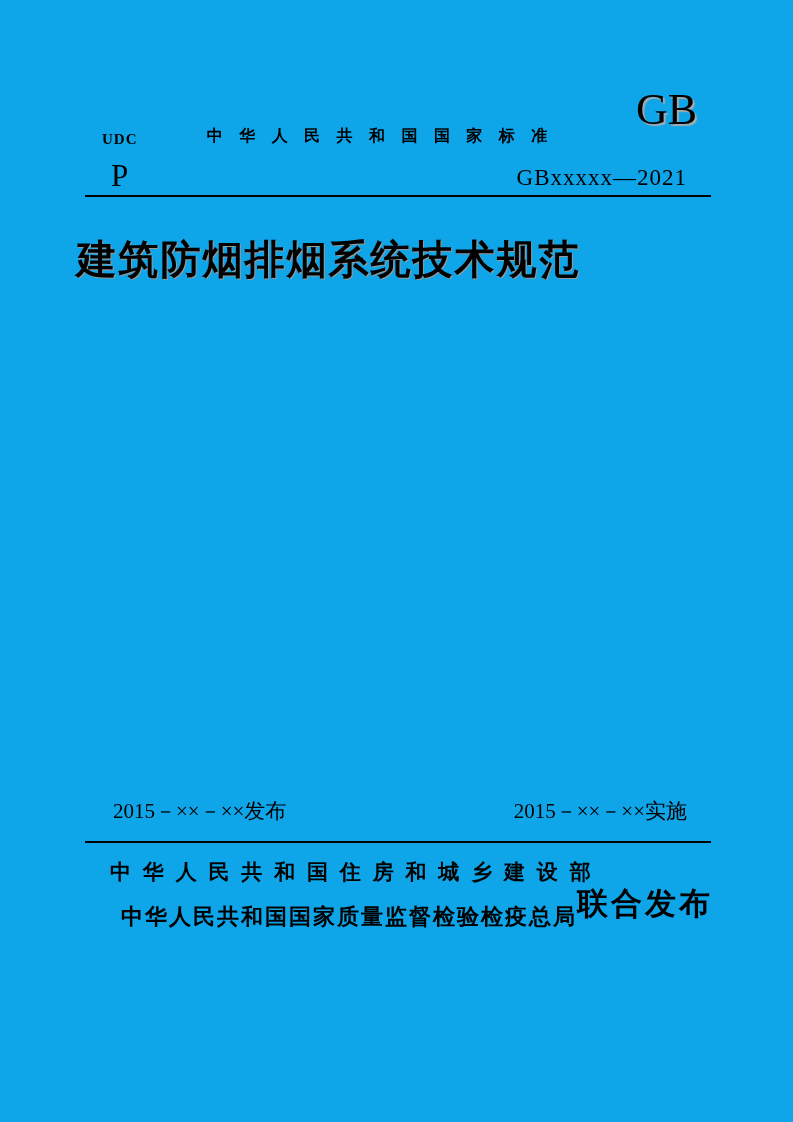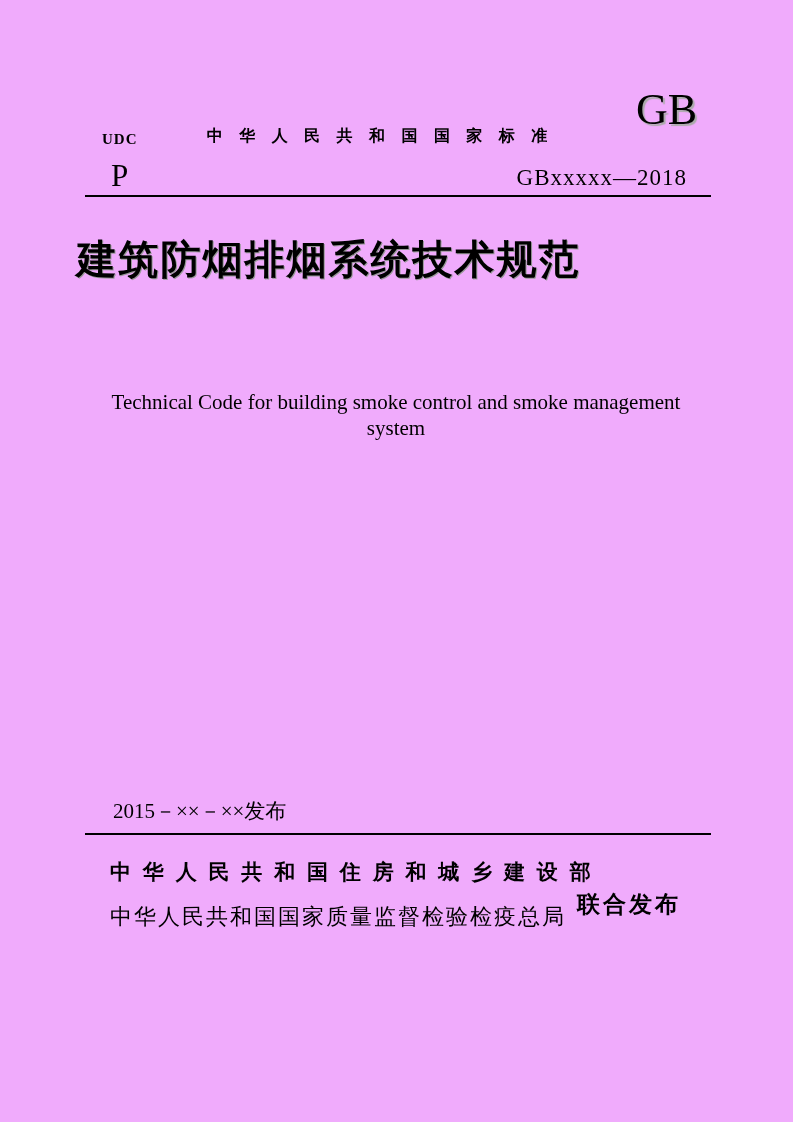--- a/index.html
+++ b/index.html
@@ -4,21 +4,21 @@
 <style>
   html, body {
     margin: 0;
     padding: 0;
     background: #ffffff;
   }
   .page {
     position: relative;
     width: 793px;
     height: 1122px;
-    background: #f0abfc;
+    background: #0ea5e9;
     overflow: hidden;
     color: #000000;
     font-family: "Liberation Serif", serif;
   }
 
   
   .udc {
     position: absolute;
     left: 102px;
     top: 131px;
@@ -99,21 +99,21 @@
 
   
   .date-band {
     position: absolute;
     left: 85px;
     top: 797px;
     width: 626px;
     display: flex;
     justify-content: space-between;
     align-items: baseline;
-    padding-bottom: 8px;
+    padding-bottom: 16px;
     border-bottom: 2px solid #000000;
     box-sizing: border-box;
     font-size: 21px;
   }
   .date-issue {
     margin-left: 28px;
     font-family: "Liberation Serif", serif;
   }
   .date-implement {
     margin-right: 24px;
@@ -121,67 +121,68 @@
   }
 
   
   .issuer-block {
     position: absolute;
     left: 85px;
     top: 858px;
     width: 626px;
     display: flex;
     align-items: center;
+    text-align: right;
   }
   .issuer-lines {
     width: 492px;
   }
   .issuer-line1 {
     font-family: "Liberation Sans", sans-serif;
     font-weight: bold;
     font-size: 21px;
     letter-spacing: 3px;
     white-space: nowrap;
     margin-left: 25px;
   }
   .issuer-line2 {
     font-family: "Liberation Sans", sans-serif;
-    font-weight: normal;
+    font-weight: bold;
     font-size: 22px;
     letter-spacing: 2px;
     white-space: nowrap;
     margin-left: 25px;
     margin-top: 16px;
   }
   .issuer-joint {
     font-family: "Liberation Sans", sans-serif;
     font-weight: bold;
-    font-size: 23px;
+    font-size: 31px;
     letter-spacing: 3px;
     white-space: nowrap;
     margin-top: 18px;
   }
 </style>
 </head>
 <body>
 
 <div class="page">
 
   <div class="udc">UDC</div>
   <div class="p-mark">P</div>
   <div class="std-name">中 华 人 民 共 和 国 国 家 标 准</div>
   <div class="gb-logo">GB</div>
-  <div class="std-number">GBxxxxx—2018</div>
+  <div class="std-number">GBxxxxx—2021</div>
   <div class="header-rule"></div>
 
   <div class="title-cn">建筑防烟排烟系统技术规范</div>
-  <div class="title-en">Technical Code for building smoke control and smoke management system</div>
 
   <div class="date-band">
     <span class="date-issue">2015－××－××发布</span>
+    <span class="date-implement">2015－××－××实施</span>
   </div>
 
   <div class="issuer-block">
     <div class="issuer-lines">
       <div class="issuer-line1">中 华 人 民 共 和 国 住 房 和 城 乡 建 设 部</div>
       <div class="issuer-line2">中华人民共和国国家质量监督检验检疫总局</div>
     </div>
     <div class="issuer-joint">联合发布</div>
   </div>
 

